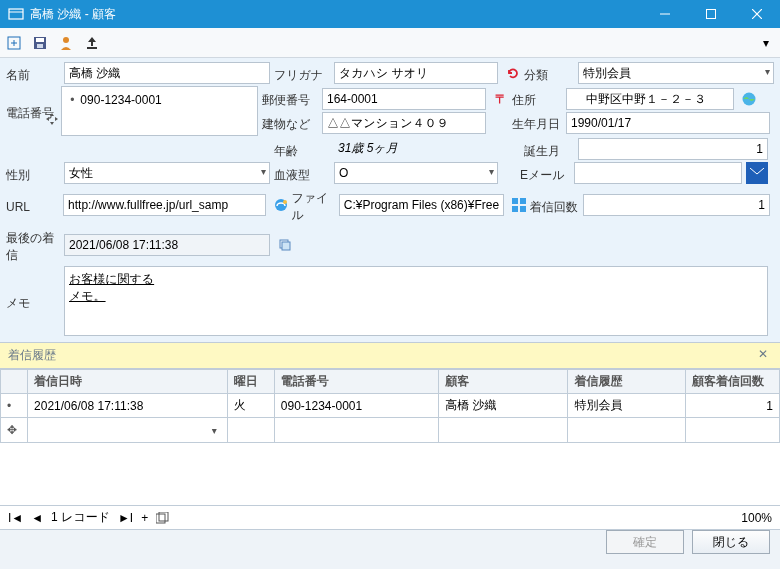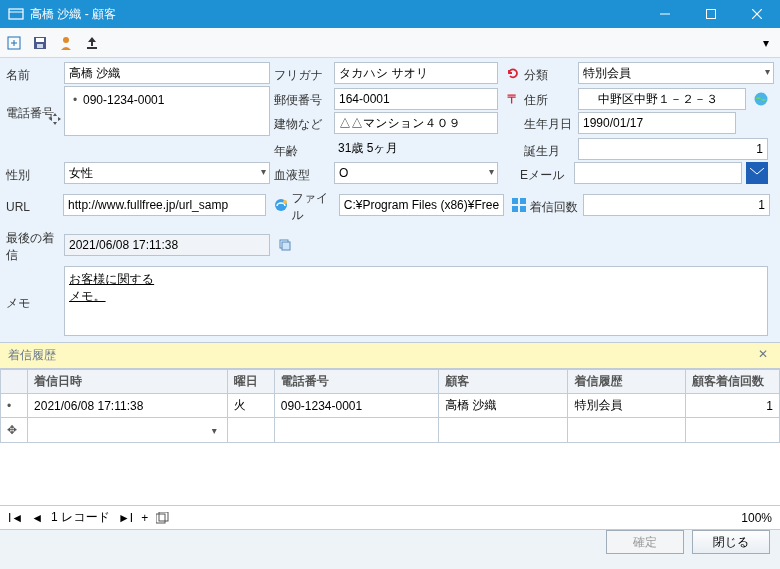--- a/index.html
+++ b/index.html
@@ -11,21 +11,21 @@
 .winbtn { width: 46px; display: flex; align-items: center; justify-content: center; color: #fff; cursor: pointer; }
 .toolbar { height: 30px; background: #f7f9fb; border-bottom: 1px solid #d0d8e0; display: flex; align-items: center; padding: 0 6px; gap: 10px; }
 .toolbar .spacer { flex: 1; }
 .tbicon { width: 16px; height: 16px; display: flex; align-items: center; justify-content: center; cursor: pointer; }
 .form-area { background: #eaf3fb; padding: 4px 6px; }
 .row { display: flex; align-items: center; margin-bottom: 2px; }
 .lbl { width: 58px; padding-top: 4px; color: #333; }
 .lbl2 { width: 60px; padding-top: 4px; color: #333; }
 .lbl3 { width: 54px; padding-top: 4px; color: #333; }
 .inp, .sel, .static { height: 22px; border: 1px solid #b8c4d0; background: #fff; padding: 2px 4px; margin-right: 4px; }
-.static { border: none; background: transparent; }
+.static { border: none; background: transparent; font-style: italic; }
 .inp { }
 .readonly { text-align: right; }
 .icon-btn { width: 22px; height: 22px; display: flex; align-items: center; justify-content: center; cursor: pointer; }
 .phone-box { width: 200px; min-height: 48px; border: 1px solid #b8c4d0; background: #fff; padding: 2px; margin-right: 4px; position: relative; }
 .phone-box .phone-row { display:flex; align-items:center; height:22px; }
 .move-handle { width:14px; height:14px; display:flex; align-items:center; justify-content:center; cursor:grab; position:absolute; left:-16px; top:26px; }
 .memo { width: 704px; height: 70px; border: 1px solid #b8c4d0; background: #fff; padding: 4px; resize: none; text-decoration: underline; }
 .section-hdr { background: #fef9c3; color: #6a7a8a; padding: 4px 8px; border-top: 1px solid #c0ccd8; border-bottom: 1px solid #c0ccd8; display:flex; }
 .section-hdr .x { margin-left:auto; color:#6a7a8a; cursor:pointer; padding:0 4px;}
 .grid { width: 100%; border-collapse: collapse; }
@@ -151,21 +151,21 @@
               <circle cx="8" cy="8" r="6.5" fill="#4ab4e8"></circle>
               <path d="M2 8 Q6 4 8 8 Q10 12 14 8" fill="#6bd46b"></path>
             </svg>
           </span>
       </div>
       <div style="display:flex">
         <div class="lbl2">建物など</div>
         <input class="inp colA" value="△△マンション４０９" style="">
         <span class="icon-btn"></span>
         <div class="lbl3">生年月日</div>
-        <input class="inp" style="width: 158px;" value="1990/01/17">
+        <input class="inp" style="width: 204px;" value="1990/01/17">
       </div>
     </div>
   </div>
 
   <div class="row">
     <div class="lbl"></div>
     <div class="col1" style="margin-right:4px"></div>
     <div class="lbl2">年齢</div>
     <div class="static colA">31歳 5ヶ月</div>
     <span class="icon-btn"></span>

